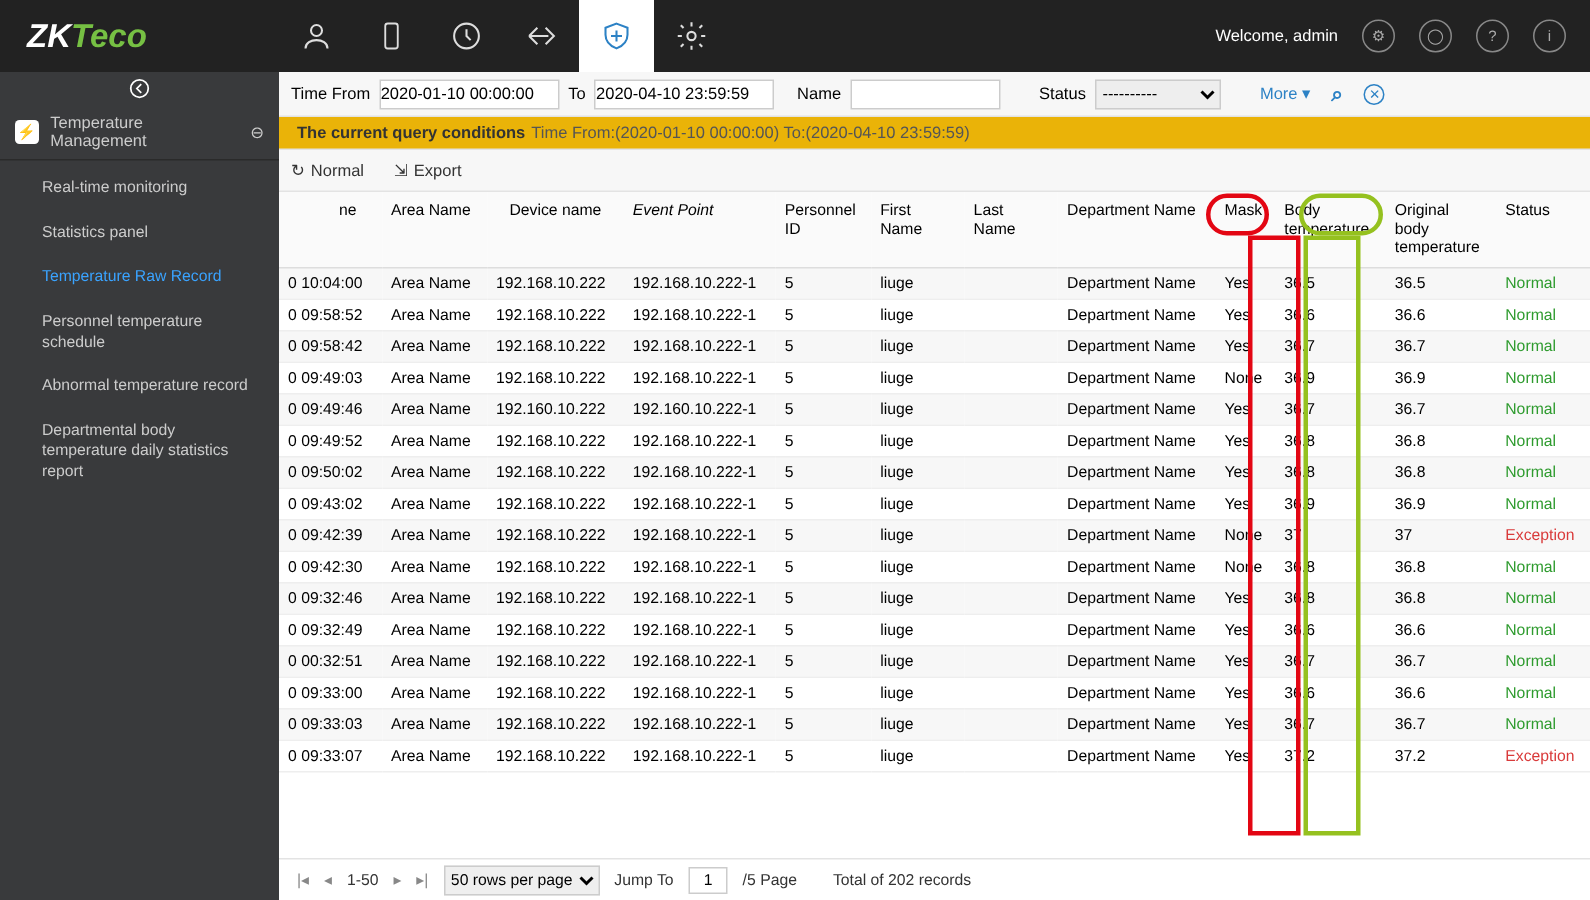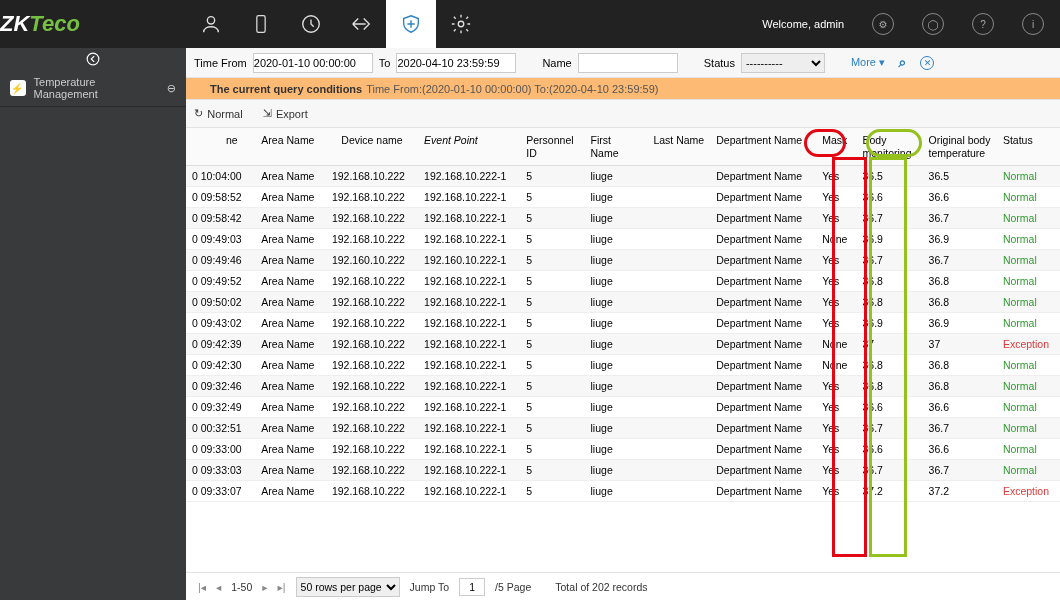--- a/index.html
+++ b/index.html
@@ -1,47 +1,47 @@
 <!DOCTYPE html>
 <html><head>
 <meta charset="utf-8">
 <style>
 *{box-sizing:border-box;margin:0;padding:0;font-family:Arial,sans-serif}
 html,body{width:1060px;height:600px;overflow:hidden;background:#fff}
 
 .topbar{height:48px;background:#222;display:flex;align-items:center;color:#fff;font-size:11px}
-.logo{width:186px;font-size:22px;font-weight:bold;font-style:italic}
+.logo{width:186px;padding-left:18px;font-size:22px;font-weight:bold;font-style:italic}
 .logo .g{color:#76c043}
 .topicons{display:flex}
 .topicons .ti{width:50px;height:48px;display:flex;align-items:center;justify-content:center;cursor:pointer}
 .topicons .ti svg{stroke:#ddd;fill:none;stroke-width:1.5}
 .topicons .ti.active{background:#fff}
 .topicons .ti.active svg{stroke:#2d82c5}
-.topright{margin-left:auto;display:flex;align-items:center;padding-right:16px;gap:28px}
+.topright{margin-left:auto;display:flex;align-items:center;padding-right:16px;gap:16px}
 .topright .iconcirc{width:22px;height:22px;border:1px solid #888;border-radius:50%;display:flex;align-items:center;justify-content:center;color:#aaa;cursor:pointer;font-size:10px}
 
 .mainrow{display:flex;height:552px}
 .sidebar{width:186px;background:#393a3c;color:#ccc;font-size:11px;overflow:hidden}
 .collapse{height:22px;display:flex;align-items:center;justify-content:center}
 .collapse svg{stroke:#fff}
 .sbhdr{display:flex;align-items:center;padding:6px 10px;gap:8px;border-bottom:1px solid #2a2a2a}
 .sbhdr .ico{width:16px;height:16px;border-radius:3px;background:#fff;display:flex;align-items:center;justify-content:center;color:#333;font-weight:bold;font-size:10px}
 .menu{padding:4px 0}
 .menu .mi{padding:8px 10px 8px 28px;cursor:pointer;font-size:10.5px;line-height:1.3}
 .menu .mi.active{color:#3aa3ff}
 
 .content{flex:1;display:flex;flex-direction:column;overflow:hidden}
 .filterbar{height:30px;background:#f7f7f7;border-bottom:1px solid #e3e3e3;display:flex;align-items:center;padding:0 8px;font-size:11px;gap:6px}
 .filterbar input{font-size:11px;border:1px solid #ccc;padding:2px 0;height:20px}
 .filterbar .sel{width:84px;height:20px;border:1px solid #ccc;background:#eee;font-size:11px}
 .filterbar .lk{color:#2d82c5;cursor:pointer}
 .filterbar .sicon{color:#2d82c5;cursor:pointer;font-size:14px}
 .filterbar .ximg{width:14px;height:14px;border:1.5px solid #2d82c5;border-radius:50%;color:#2d82c5;display:flex;align-items:center;justify-content:center;font-size:9px;cursor:pointer}
 
-.condrow{height:22px;border-bottom:1px solid #e3e3e3;font-size:11px;display:flex;align-items:center;padding:0 24px;color:#555;background:#fdba74}
+.condrow{height:22px;border-bottom:1px solid #e3e3e3;font-size:11px;display:flex;align-items:center;padding:0 12px;color:#555;background:#eab308}
 .condrow b{font-weight:bold;color:#333;margin-right:4px}
 
 .toolbar{height:28px;border-bottom:1px solid #e3e3e3;display:flex;align-items:center;padding:0 8px;font-size:11px;color:#333;gap:20px;background:#f7f7f7}
 .toolbar .tb{cursor:pointer;display:flex;align-items:center;gap:4px}
 
 .tablewrap{flex:1;overflow:auto;position:relative}
 table{border-collapse:collapse;width:100%;font-size:10.5px}
 th{background:#fafafa;text-align:left;padding:6px 6px;border-bottom:1px solid #ddd;font-weight:normal;vertical-align:top;cursor:pointer;white-space:normal;line-height:1.2}
 td{padding:4px 6px;border-bottom:1px solid #eee;white-space:nowrap}
 tbody tr:nth-child(odd){background:#f7f7f7}
@@ -114,29 +114,37 @@
         <svg width="14" height="14" viewBox="0 0 24 24" fill="none" stroke-width="2">
           <circle cx="12" cy="12" r="10"></circle>
           <path d="M14 7l-5 5 5 5"></path>
         </svg>
       </div>
     <div class="sbhdr">
       <div class="ico">⚡</div>
       <span>Temperature Management</span>
       <span style="margin-left:auto">⊖</span>
     </div>
+    <div class="menu" id="menu">
+        <div class="mi">Real-time monitoring</div>
+        <div class="mi">Statistics panel</div>
+        <div class="mi active">Temperature Raw Record</div>
+        <div class="mi">Personnel temperature schedule</div>
+        <div class="mi">Abnormal temperature record</div>
+        <div class="mi">Departmental body temperature daily statistics report</div>
+      </div>
   </div>
 
   <div class="content">
     <div class="filterbar">
       <span>Time From</span>
       <input style="width: 120px;" value="2020-01-10 00:00:00">
       <span>To</span>
       <input style="width: 120px;" value="2020-04-10 23:59:59">
-      <span style="margin-left:20px">Name</span>
+      <span style="margin-left:9px">Name</span>
       <input style="width: 100px;">
       <span style="margin-left:20px">Status</span>
       <select class="sel"><option>----------</option></select>
       <span style="margin-left:20px" class="lk"><span>More</span> ▾</span>
       <span class="sicon" style="margin-left:8px;font-weight:bold">⌕</span>
       <span class="ximg" style="margin-left:8px">✕</span>
     </div>
     <div class="condrow">
       <b>The current query conditions</b>
       <span>Time From:(2020-01-10 00:00:00)  To:(2020-04-10 23:59:59)</span>
@@ -157,21 +165,21 @@
             <tr id="thr">
               <th style="width: 64px; padding-left: 40px;">ne</th>
               <th style="width: 62px;">Area Name</th>
               <th style="width: 82px; text-align: center;">Device name</th>
               <th style="width: 94px; font-style: italic;">Event Point</th>
               <th style="width: 50px;">Personnel ID</th>
               <th style="width: 58px;">First Name</th>
               <th style="width: 58px;">Last Name</th>
               <th style="width: 86px;">Department Name</th>
               <th style="width: 34px;">Mask</th>
-              <th style="width: 50px;">Body monitoring</th>
+              <th style="width: 50px;">Body temperature</th>
               <th style="width: 56px;">Original body temperature</th>
               <th style="width: 50px;">Status</th>
             </tr>
           </thead>
         <tbody id="tb">
             <tr>
               <td>0 10:04:00</td>
               <td>Area Name</td>
               <td>192.168.10.222</td>
               <td>192.168.10.222-1</td>

